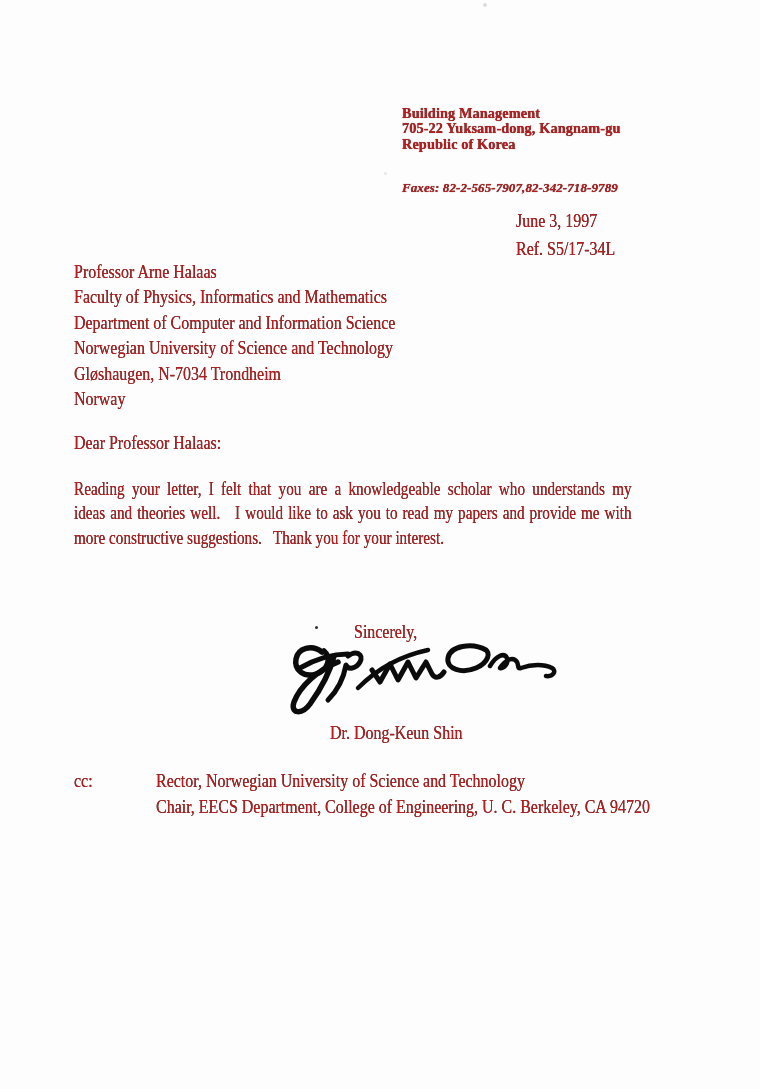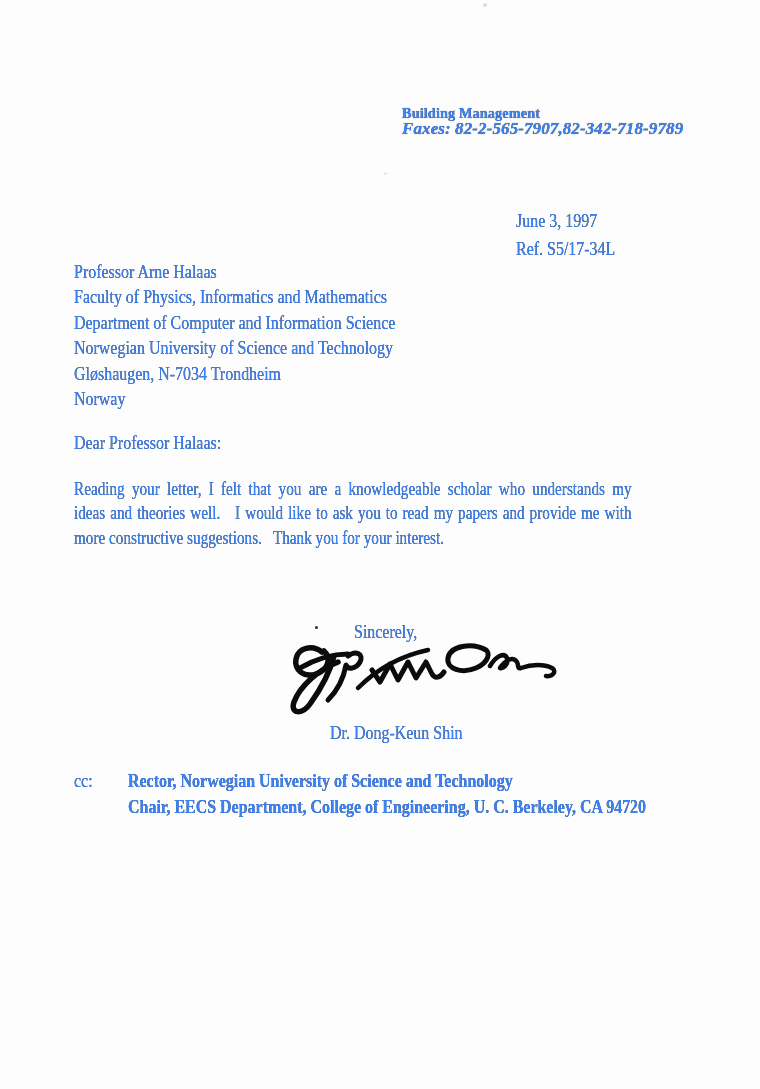--- a/index.html
+++ b/index.html
@@ -1,21 +1,21 @@
 <!DOCTYPE html>
 <html><head>
 <meta charset="utf-8">
 <style>
   html, body { margin: 0; padding: 0; }
   .page {
     position: relative;
     width: 760px;
     height: 1089px;
     background: #fdfdfd;
-    color: #3b82f6;
+    color: #b91c1c;
     font-family: "Liberation Serif", "DejaVu Serif", serif;
     overflow: hidden;
   }
   .abs { position: absolute; }
 
   
   .tl {
     font-size: 19px;
     line-height: 25.4px;
     transform: scaleX(0.84);
@@ -26,21 +26,21 @@
 
   
   .hl {
     font-weight: bold;
     font-size: 14.3px;
     line-height: 15.4px;
     letter-spacing: 0.1px;
     white-space: pre;
     text-shadow: 0 0 0.7px rgba(10,10,10,0.9);
   }
-  .fax { font-style: italic; font-size: 17px; }
+  .fax { font-style: italic; font-size: 13px; margin-top: 28px; }
 
   
   .bodyline {
     font-size: 19px;
     line-height: 24.3px;
     transform: scaleX(0.8);
     transform-origin: 0 0;
     width: 697px;
     text-shadow: 0 0 0.6px rgba(10,10,10,0.85);
   }
@@ -57,20 +57,22 @@
 <body>
 
 <div class="page">
 
   <div class="speck" style="left:483px; top:3px; width:4px; height:4px; background:#dcdcdc;"></div>
   <div class="speck" style="left:384px; top:172px; width:3px; height:3px; background:#e6e6e6;"></div>
   <div class="speck" style="left:315px; top:626px; width:3px; height:3px; background:#2e2e2e;"></div>
 
   <div class="abs" style="left:402px; top:106px;">
     <div class="hl">Building Management</div>
+    <div class="hl">705-22 Yuksam-dong, Kangnam-gu</div>
+    <div class="hl">Republic of Korea</div>
     <div class="hl fax">Faxes: 82-2-565-7907,82-342-718-9789</div>
   </div>
 
   <div class="abs tl" style="left:516px; top:208px;">June 3, 1997</div>
   <div class="abs tl" style="left:516px; top:236px;">Ref. S5/17-34L</div>
 
   <div class="abs" style="left:74px; top:259px;font-family:Liberation Serif, serif;">
     <div class="tl">Professor Arne Halaas</div>
     <div class="tl">Faculty of Physics, Informatics and Mathematics</div>
     <div class="tl">Department of Computer and Information Science</div>
@@ -100,18 +102,18 @@
         <path stroke-width="5" d="M 94 32 L 102 44 L 112 26 L 120 42 L 130 24 L 138 40 L 148 24 L 154 36 C 157 41, 162 40, 166 34"></path>
         <path stroke-width="5" d="M 208 12 C 194 4, 172 8, 170 20 C 168 31, 184 36, 198 30 C 210 25, 214 14, 206 11"></path>
         <path stroke-width="4.5" d="M 212 28 C 218 18, 226 14, 229 20 C 231 25, 226 31, 222 30 C 227 22, 235 18, 239 24 C 241 28, 239 31, 243 30 C 254 26, 266 26, 274 30 C 279 33, 275 39, 268 38"></path>
       </g>
     </svg>
   </div>
 
   <div class="abs tl" style="left:330px; top:720px;">Dr. Dong-Keun Shin</div>
 
   <div class="abs tl cc-line" style="left:74px; top:768px;">cc:</div>
-  <div class="abs" style="left:128px; top:768px;font-weight:bold;">
+  <div class="abs" style="left:156px; top:768px;">
     <div class="tl cc-line">Rector, Norwegian University of Science and Technology</div>
     <div class="tl cc-line">Chair, EECS Department, College of Engineering, U. C. Berkeley, CA 94720</div>
   </div>
 
 </div>
 
 </body></html>

